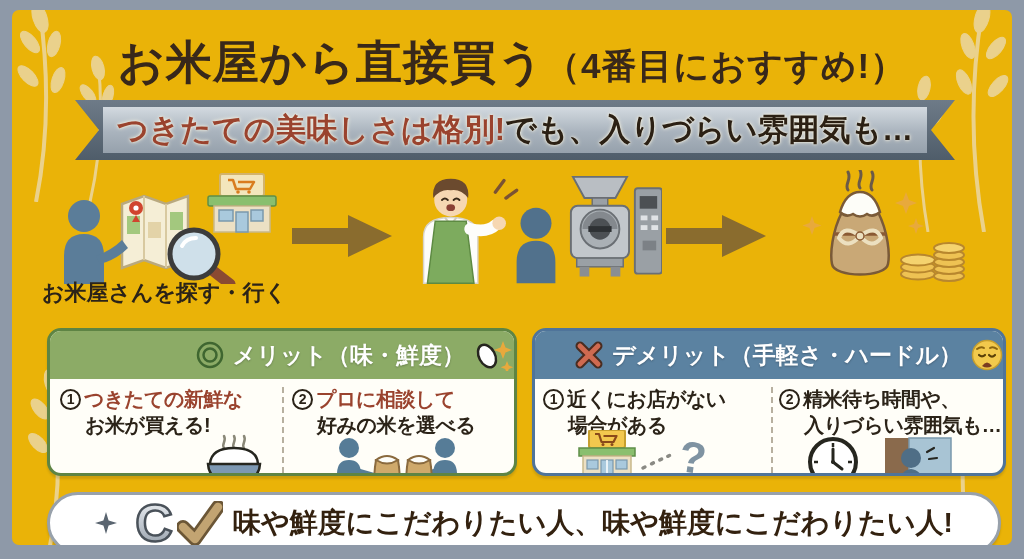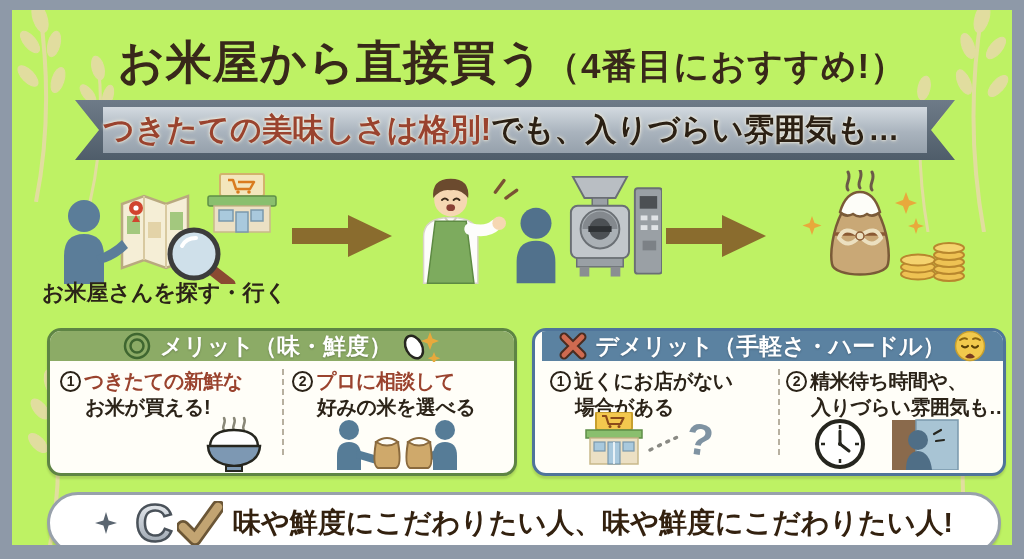--- a/index.html
+++ b/index.html
@@ -1,50 +1,50 @@
 <!DOCTYPE html>
 <html><head>
 <meta charset="utf-8">
 <style>
   * { margin:0; padding:0; box-sizing:border-box; }
   body { font-family:"Liberation Sans","DejaVu Sans",sans-serif; }
   .stage { position:relative; width:1024px; height:559px; background:#8e99a8; overflow:hidden; }
-  .inner { position:absolute; left:12px; top:10px; right:12px; bottom:14px; background:#bef264; border-radius:0; overflow:hidden; }
+  .inner { position:absolute; left:12px; top:10px; right:12px; bottom:14px; background:#eab308; border-radius:7px; overflow:hidden; }
   .wheat { position:absolute; opacity:.8; pointer-events:none; }
 
   
   .title { position:absolute; top:22px; left:0; width:100%; text-align:center; color:#38281a; font-weight:900; letter-spacing:1px; white-space:nowrap; }
   .title .main { font-size:46px; }
   .title .note { font-size:35px; }
 
   
   .ribbon { position:absolute; left:63px; top:90px; width:880px; height:60px;
     background:linear-gradient(180deg,#6e7b88,#4f5d6a);
     -webkit-clip-path:polygon(0 0,100% 0,calc(100% - 24px) 50%,100% 100%,0 100%,24px 50%);
     clip-path:polygon(0 0,100% 0,calc(100% - 24px) 50%,100% 100%,0 100%,24px 50%); }
   .ribbon-in { position:absolute; left:28px; right:28px; top:7px; bottom:7px;
     background:linear-gradient(180deg,#d3dae0,#a9b3bd 55%,#96a1ac);
-    display:flex; align-items:center; justify-content:flex-start; white-space:nowrap; }
+    display:flex; align-items:center; justify-content:center; white-space:nowrap; }
   .ribbon-in .hl { color:#9a432e; font-size:31px; font-weight:900;
     text-shadow:0 0 4px rgba(252,247,228,.95),0 0 2px rgba(252,247,228,.95); }
   .ribbon-in .rest { color:#2b2014; font-size:31px; font-weight:900;
     text-shadow:0 0 4px rgba(252,247,228,.95),0 0 2px rgba(252,247,228,.95); }
 
   
   .step-label { position:absolute; text-align:left; font-size:22px; font-weight:900; color:#2b2318; white-space:nowrap; }
   .arrow { position:absolute; width:100px; height:42px; background:#8a6c2e;
     -webkit-clip-path:polygon(0 31%,56% 31%,56% 0,100% 50%,56% 100%,56% 69%,0 69%);
     clip-path:polygon(0 31%,56% 31%,56% 0,100% 50%,56% 100%,56% 69%,0 69%); }
   .step-icons { position:absolute; }
 
   
   .panel { position:absolute; top:318px; height:148px; border-radius:14px; overflow:hidden; background:#fffef8; box-shadow:0 3px 2px rgba(80,70,40,.18); }
   .panel.merit { left:35px; width:470px; border:3px solid #5e8444; }
-  .panel.demerit { left:520px; width:474px; border:3px solid #4f749a;padding-left:7px; }
-  .panel-head { height:30px; display:flex; align-items:center; justify-content:center; gap:9px; }
+  .panel.demerit { left:520px; width:474px; border:3px solid #4f749a; }
+  .panel-head { height:48px; display:flex; align-items:center; justify-content:flex-end; gap:9px; }
   .merit .panel-head { background:#8cab66; }
   .demerit .panel-head { background:#5b82a1; }
   .panel-title { color:#ffffff; font-size:23px; font-weight:900; white-space:nowrap; text-shadow:0 1px 2px rgba(0,0,0,.25); }
   .panel-body { position:relative; height:102px; }
   .divider { position:absolute; top:8px; bottom:8px; border-left:2px dashed #b7b0a0; }
   .merit .divider { left:232px; } .demerit .divider { left:236px; }
   .item { position:absolute; top:7px; font-weight:900; font-size:20px; line-height:1.3; letter-spacing:-.5px; white-space:nowrap; color:#2b2318; }
   .item .l1 { display:flex; align-items:center; gap:3px; }
   .num { display:inline-flex; align-items:center; justify-content:center; width:21px; height:21px; border:2px solid #2b2318; border-radius:50%; font-size:14px; flex:0 0 auto; color:#2b2318; }
   .merit .l1-text { color:#9a432e; }

